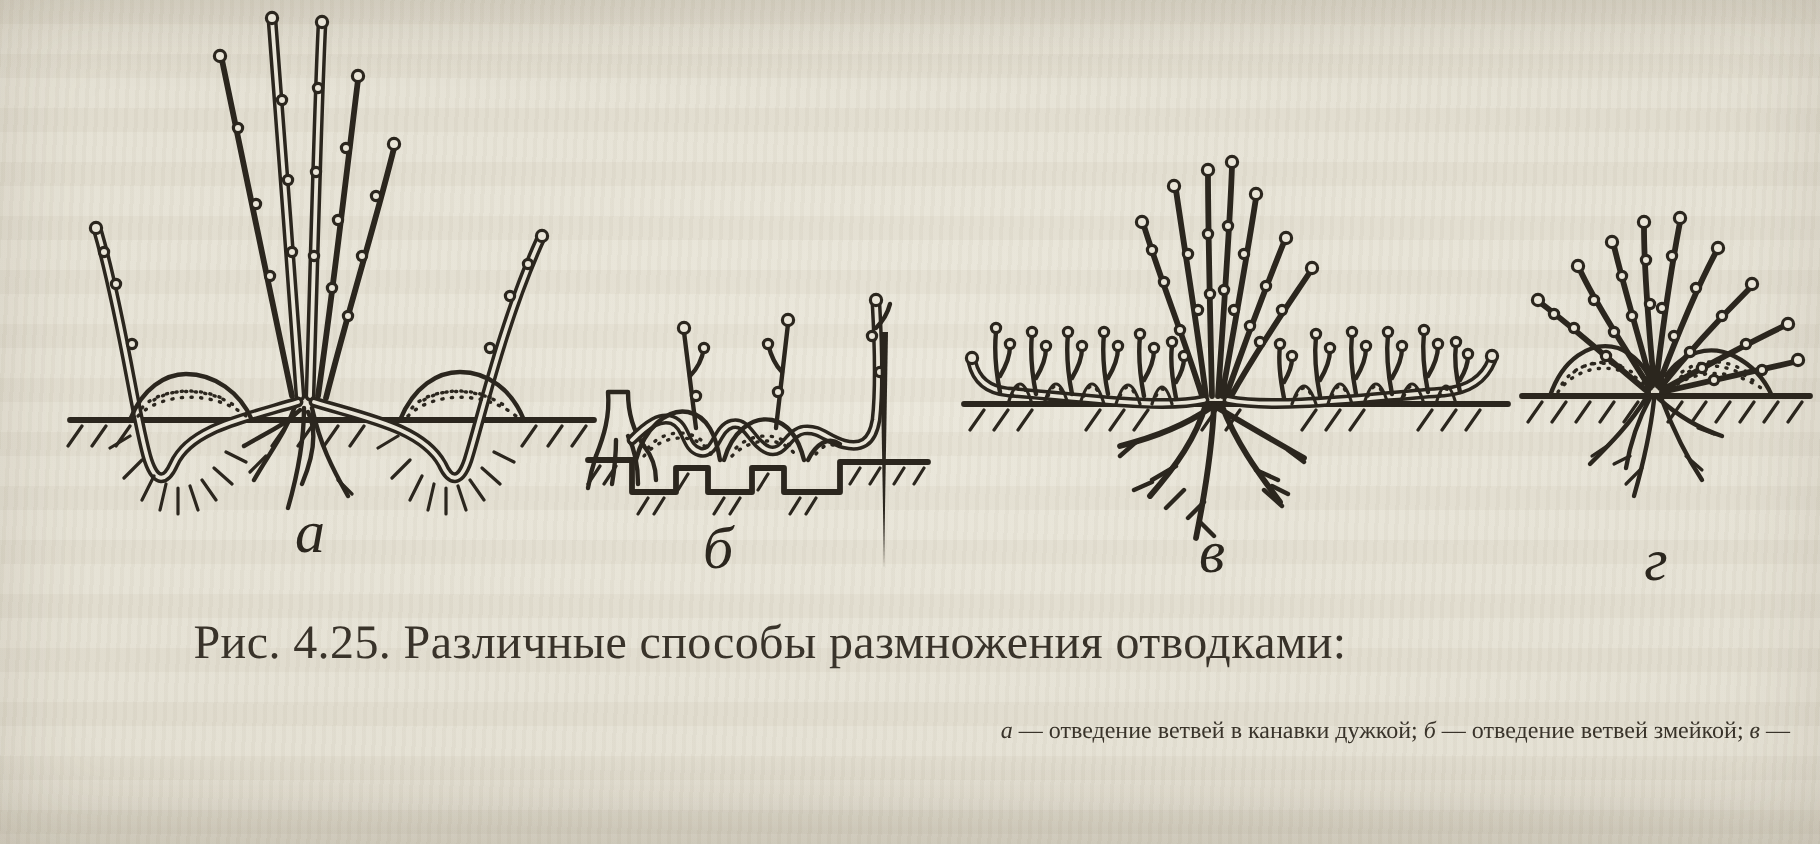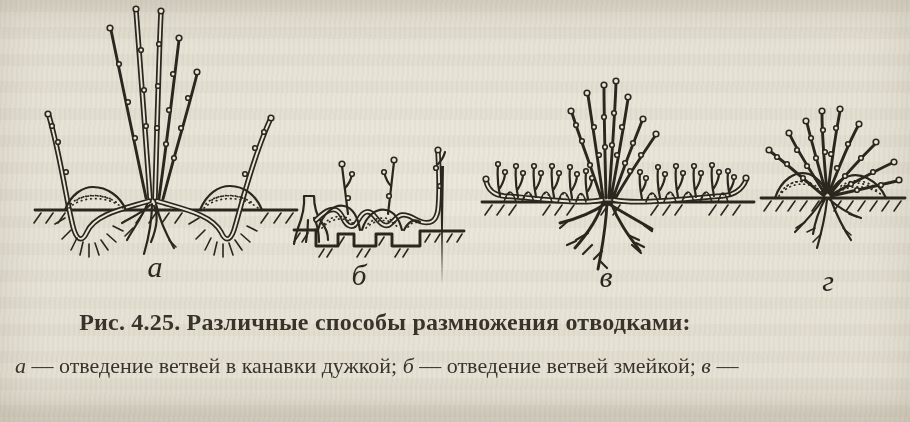--- a/index.html
+++ b/index.html
@@ -33,25 +33,25 @@
   .inner{stroke:var(--paper);stroke-width:1.9;fill:none;stroke-linecap:round;}
   .bud{fill:var(--paper);stroke:var(--ink);stroke-width:1.6;}
   .dots{stroke:var(--ink);stroke-width:1.7;fill:none;stroke-dasharray:.6 4.2;stroke-linecap:round;}
   .ink-fill{fill:var(--ink);stroke:none;}
   .fig-label{
     position:absolute;width:34px;text-align:center;
     font-style:italic;font-size:30px;line-height:30px;color:var(--ink);
   }
   .cap-title{
     position:absolute;left:0;top:306px;width:770px;text-align:center;
-    font-size:24px;line-height:32px;letter-spacing:.2px;color:var(--ink-text);font-weight:bold;
+    font-size:24px;line-height:32px;letter-spacing:.2px;color:var(--ink-text);
   }
   .legend{
-    position:absolute;left:15px;top:349px;width:880px;text-align:left;
-    font-size:22px;line-height:33px;color:var(--ink-text);
+    position:absolute;left:15px;top:349px;width:880px;text-align:right;
+    font-size:12px;line-height:33px;color:var(--ink-text);
   }
   .legend .it{font-style:italic;}
 </style>
 </head>
 <body>
 
 <div class="page">
   <div class="texture"></div>
 
   <svg class="defs">

